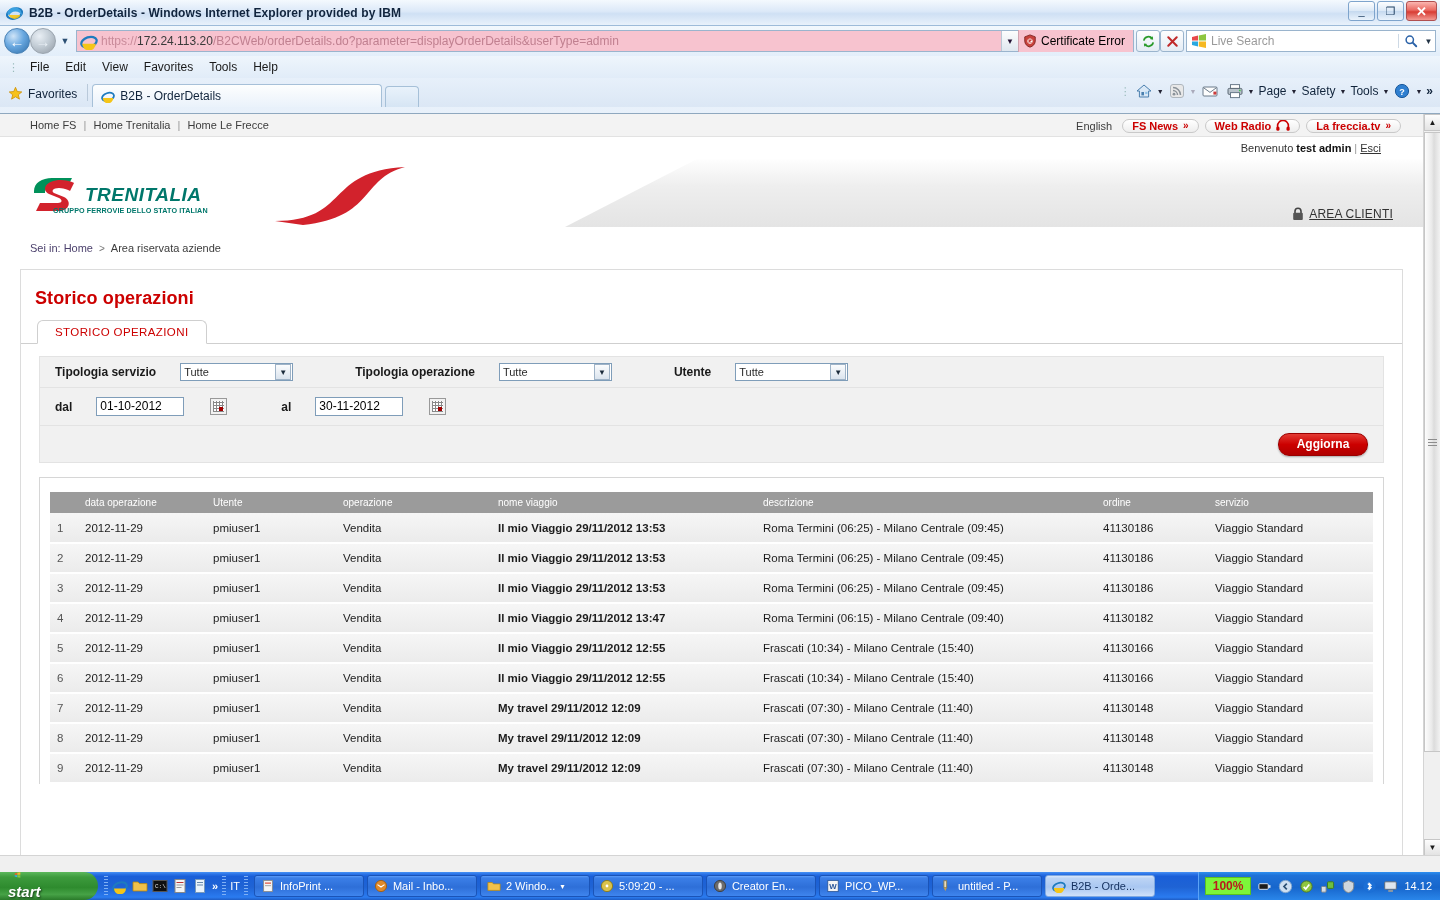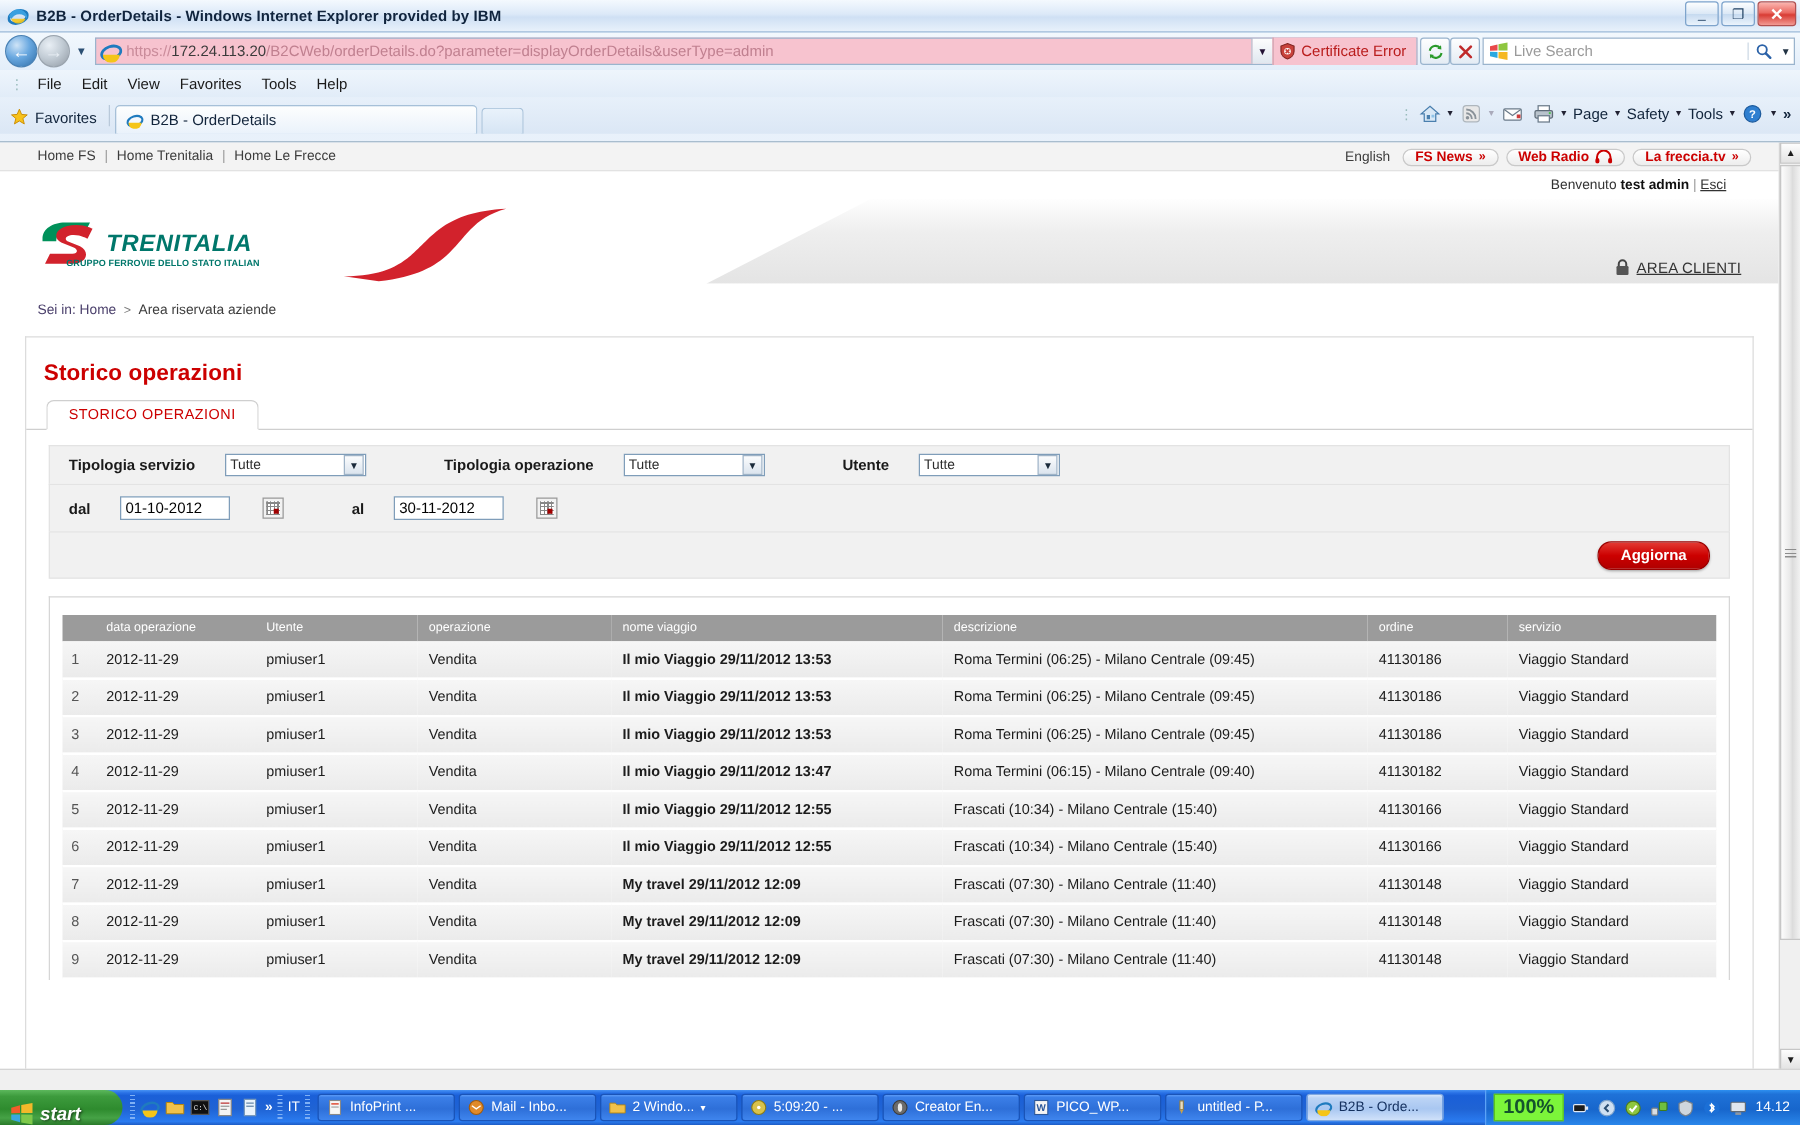--- a/index.html
+++ b/index.html
@@ -47,21 +47,21 @@
   .addr-icon { width: 18px; height: 18px; margin: 0 3px; flex: 0 0 auto; }
   .addr-url { flex: 1; font-size: 12px; white-space: nowrap; overflow: hidden; }
   .addr-url .u-scheme { color: #c98b9a; }
   .addr-url .u-host { color: #3a3a3a; }
   .addr-url .u-path { color: #c08090; }
   .addr-caret { width: 17px; height: 20px; border-left: 1px solid #b9c7d5;
     background: linear-gradient(180deg,#fdfdfd,#dfe7ef); font-size: 8px;
     display: flex; align-items: center; justify-content: center; color: #213}
 
   .cert-error { height: 22px; display: flex; align-items: center; gap: 4px;
-    background: #f7c3cf; padding: 0 8px 0 4px; font-size: 12px; color: #b91c1c;
+    background: #f7c3cf; padding: 0 8px 0 4px; font-size: 12px; color: #000000;
     border-left: 1px solid #d0a4b0; }
   .cmd-ico { width: 24px; height: 24px; display:flex; align-items:center; justify-content:center;
     border:1px solid transparent; border-radius:3px; }
   .cmd-ico.bordered { border-color:#9ab4cd; background: linear-gradient(180deg,#fefefe,#e4ecf4); width:24px;height:22px;}
 
   .searchbox { width: 250px; height: 22px; border: 1px solid #9ab4cd; background: #fff;
     display: flex; align-items: center; margin-left: 2px; }
   .search-ph { font-size: 12px; color: #9a9a9a; flex: 1; }
   .search-go { width: 24px; border-left: 1px solid #cdd9e5; display:flex;
     align-items:center;justify-content:center; }
@@ -214,42 +214,42 @@
     background: #f0f0f0; border-top: 1px solid #d4d4d4; }
 
   
   .taskbar { position: absolute; left: 0; top: 872px; width: 1440px; height: 28px;
     background: linear-gradient(180deg,#3c81f3 0%,#2a6ee0 9%,#२a6ee0 10%,#1f5fd0 50%,#2a73e8 88%,#1e5bc6 100%);
     display: flex; align-items: center; }
   .tb-bg { position:absolute; inset:0;
     background: linear-gradient(180deg,#4792f4 0%,#2a72e6 8%,#1a5fd8 16%,#1f63d4 54%,#2a7bf0 90%,#1e5cc4 100%); }
   .startbtn { position: relative; height: 28px; width: 98px;
     background: linear-gradient(180deg,#5cb85c 0%,#3d9b3d 18%,#2e8b2e 55%,#46a246 80%,#2a7a2a 100%);
-    border-radius: 0 14px 14px 0; display: flex; align-items: flex-end; gap: 5px;
-    padding-left: 8px; }
+    border-radius: 0 14px 14px 0; display: flex; align-items: flex-start; gap: 5px;
+    padding-left: 8px; flex-direction: column; }
   .start-txt { color: #fff; font-size: 15px; font-style: italic; font-weight: bold;
     text-shadow: 1px 1px 2px rgba(0,0,0,.6); }
   .qlaunch { position: relative; display: flex; align-items: center; gap: 4px;
     padding: 0 6px; height: 28px; }
   .grip-v { width: 4px; height: 20px;
     background: repeating-linear-gradient(180deg,#7fb0f5 0 1px,transparent 1px 3px); }
   .tb-icon { width: 16px; height: 16px; border-radius: 2px; }
   .tb-tasks { position: relative; display: flex; align-items: center; gap: 3px; flex: 1; }
   .task { height: 22px; min-width: 110px; max-width: 122px; display: flex; align-items: center;
     gap: 5px; padding: 0 6px; border-radius: 3px; font-size: 11px; color: #fff;
     background: linear-gradient(180deg,#5b9af7 0%,#3b7fe8 10%,#2e6fd8 55%,#3f85ee 100%);
     border: 1px solid #1a54b8; white-space: nowrap; overflow: hidden; }
   .task.active { background: linear-gradient(180deg,#d8e6fb 0%,#bcd4f5 12%,#a9c7f1 55%,#cfe1fa 100%);
     color: #14305e; border-color:#7fa8e0; }
   .task .tname { overflow: hidden; text-overflow: ellipsis; }
   .tray { position: relative; display: flex; align-items: center; gap: 6px;
     padding: 0 8px 0 6px; height: 28px;
     background: linear-gradient(180deg,#2d8ff0 0%,#1f72d8 12%,#1766cc 55%,#2a86ea 100%);
     border-left: 1px solid #5ba3f7; }
-  .zoom-badge { background: #7cf53a; color: #14532d; font-size: 16px; font-weight: bold;
+  .zoom-badge { background: #7cf53a; color: #b91c1c; font-size: 12px; font-weight: bold;
     padding: 1px 7px; border: 1px solid #5bc020; }
   .tray-time { color: #fff; font-size: 11px; }
   .tray-ico { width: 15px; height: 15px; }
 </style>
 </head>
 <body>
 
 <div class="ie-window">
 
   <div class="titlebar">

